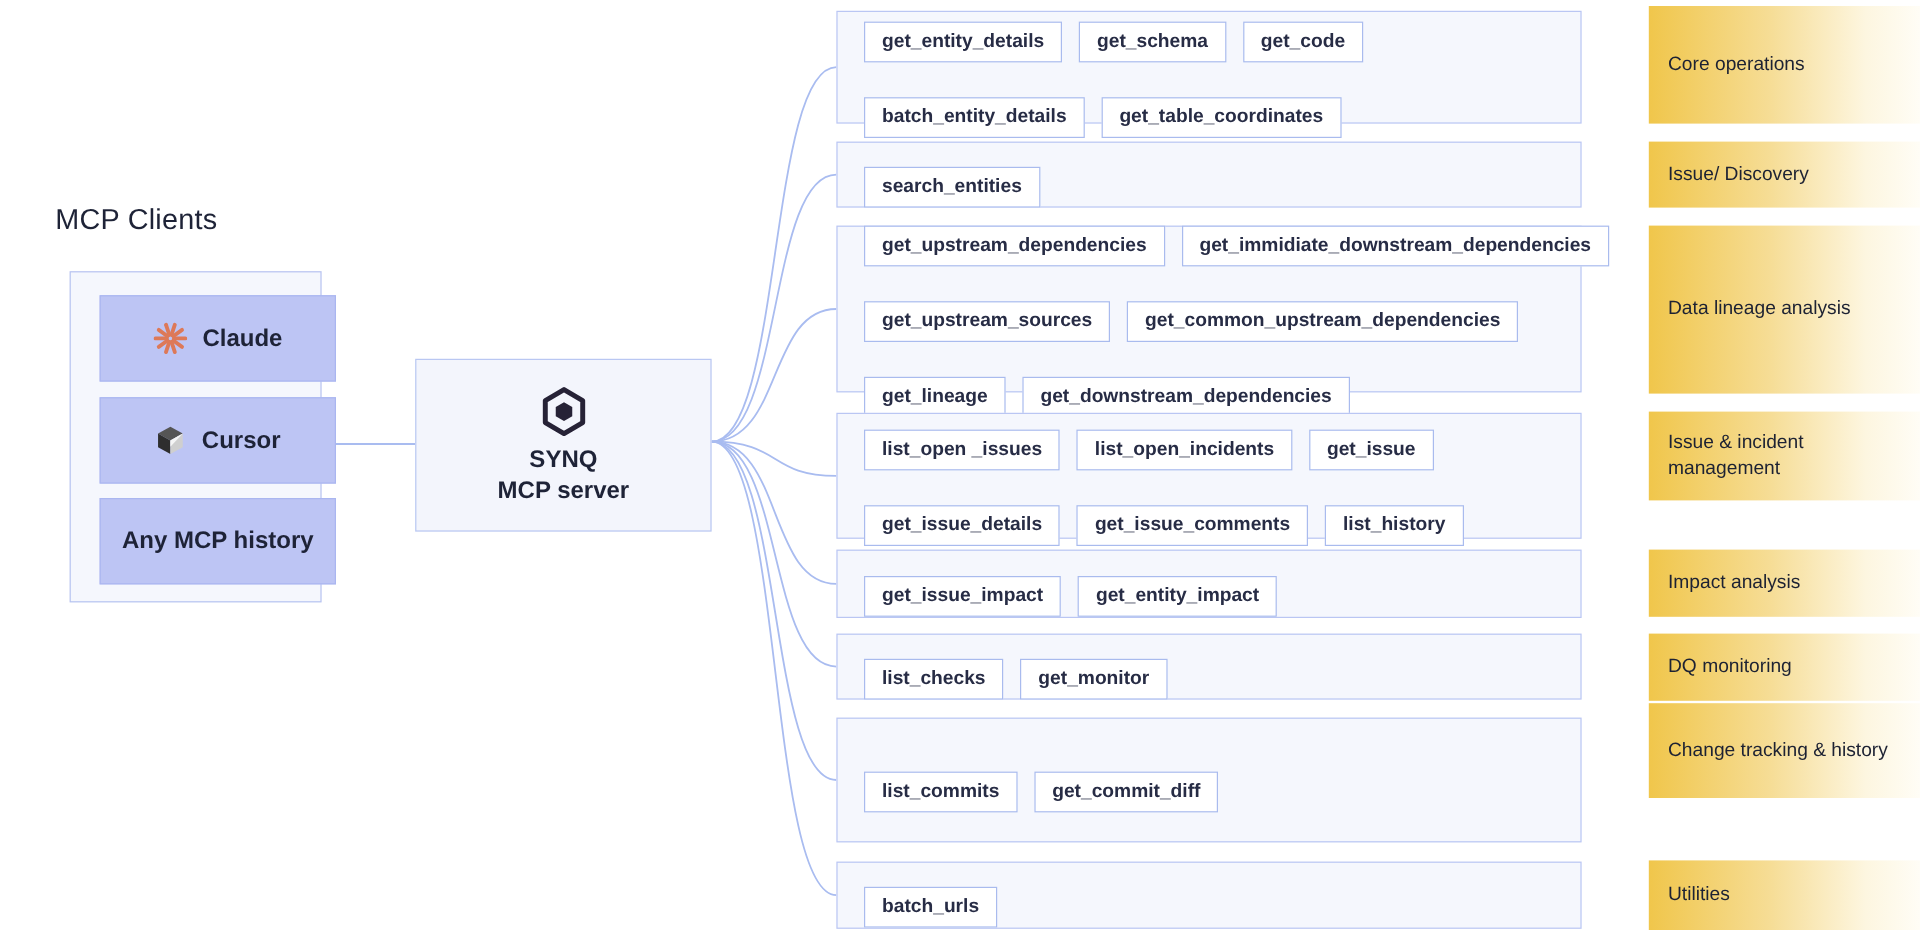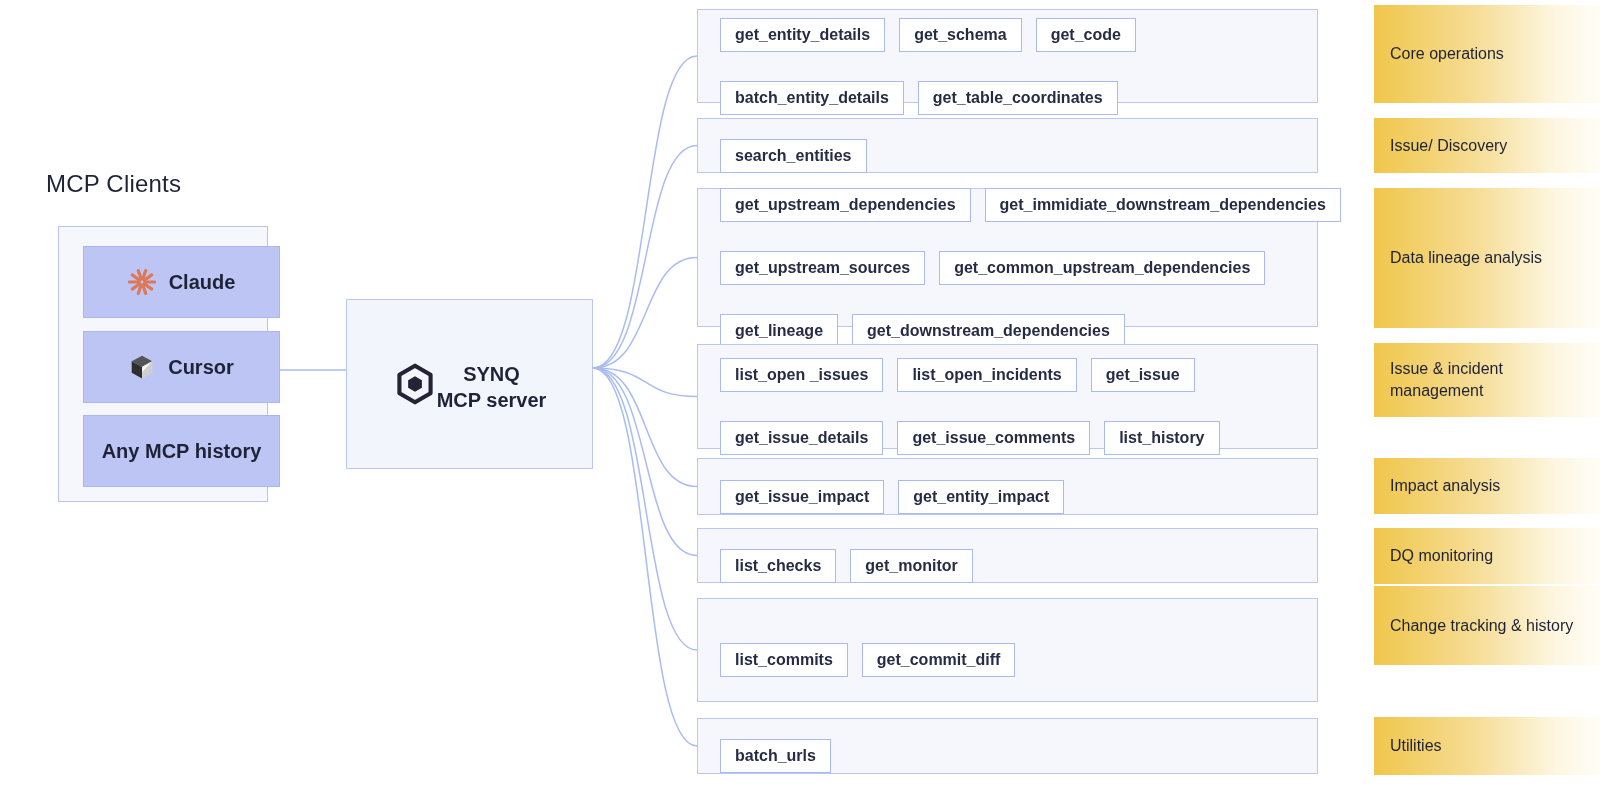--- a/index.html
+++ b/index.html
@@ -32,23 +32,23 @@
   }
   .client-box{
     position:absolute;left:24px;width:197px;height:72px;
     background:var(--client-fill);border:1px solid var(--client-border);
     display:flex;align-items:center;justify-content:center;gap:13px;
     font-size:20px;font-weight:700;color:var(--ink);box-sizing:border-box;
   }
   .client-claude{top:19px}.client-cursor{top:104px}.client-any{top:188px}
 
   .server-box{
-    position:absolute;left:346px;top:299px;width:247px;height:170px;
+    position:absolute;left:346px;top:299px;width:247px;height:144px;
     background:#f3f5fc;border:1.5px solid #b9c7f2;box-sizing:border-box;
-    display:flex;flex-direction:row;align-items:center;justify-content:center;
+    display:flex;flex-direction:column;align-items:center;justify-content:center;
     z-index:1;
   }
   .server-name{font-size:20px;font-weight:700;color:var(--ink);text-align:center;line-height:1.3;margin-top:5px;}
 
   .group{
     position:absolute;left:697px;width:621px;background:var(--panel-bg);
     border:1.5px solid #bac6f3;box-sizing:border-box;z-index:1;
     display:flex;flex-direction:column;justify-content:center;
     gap:9px;padding-left:22px;
   }

